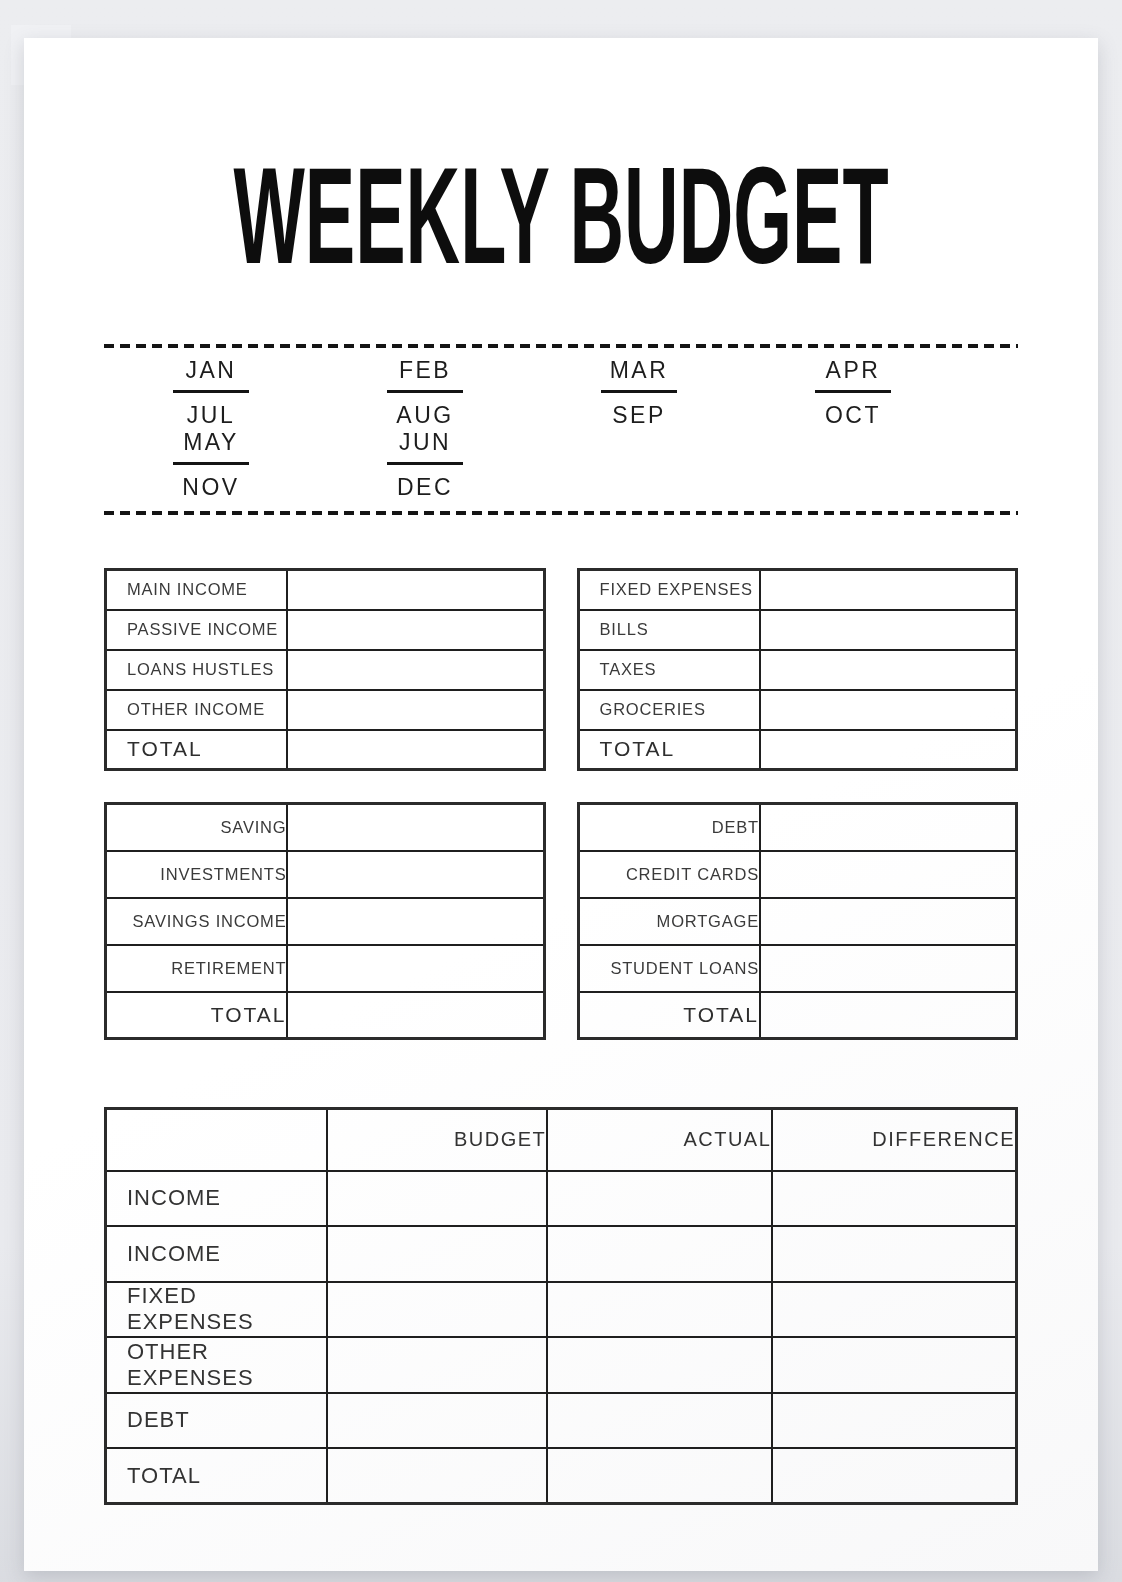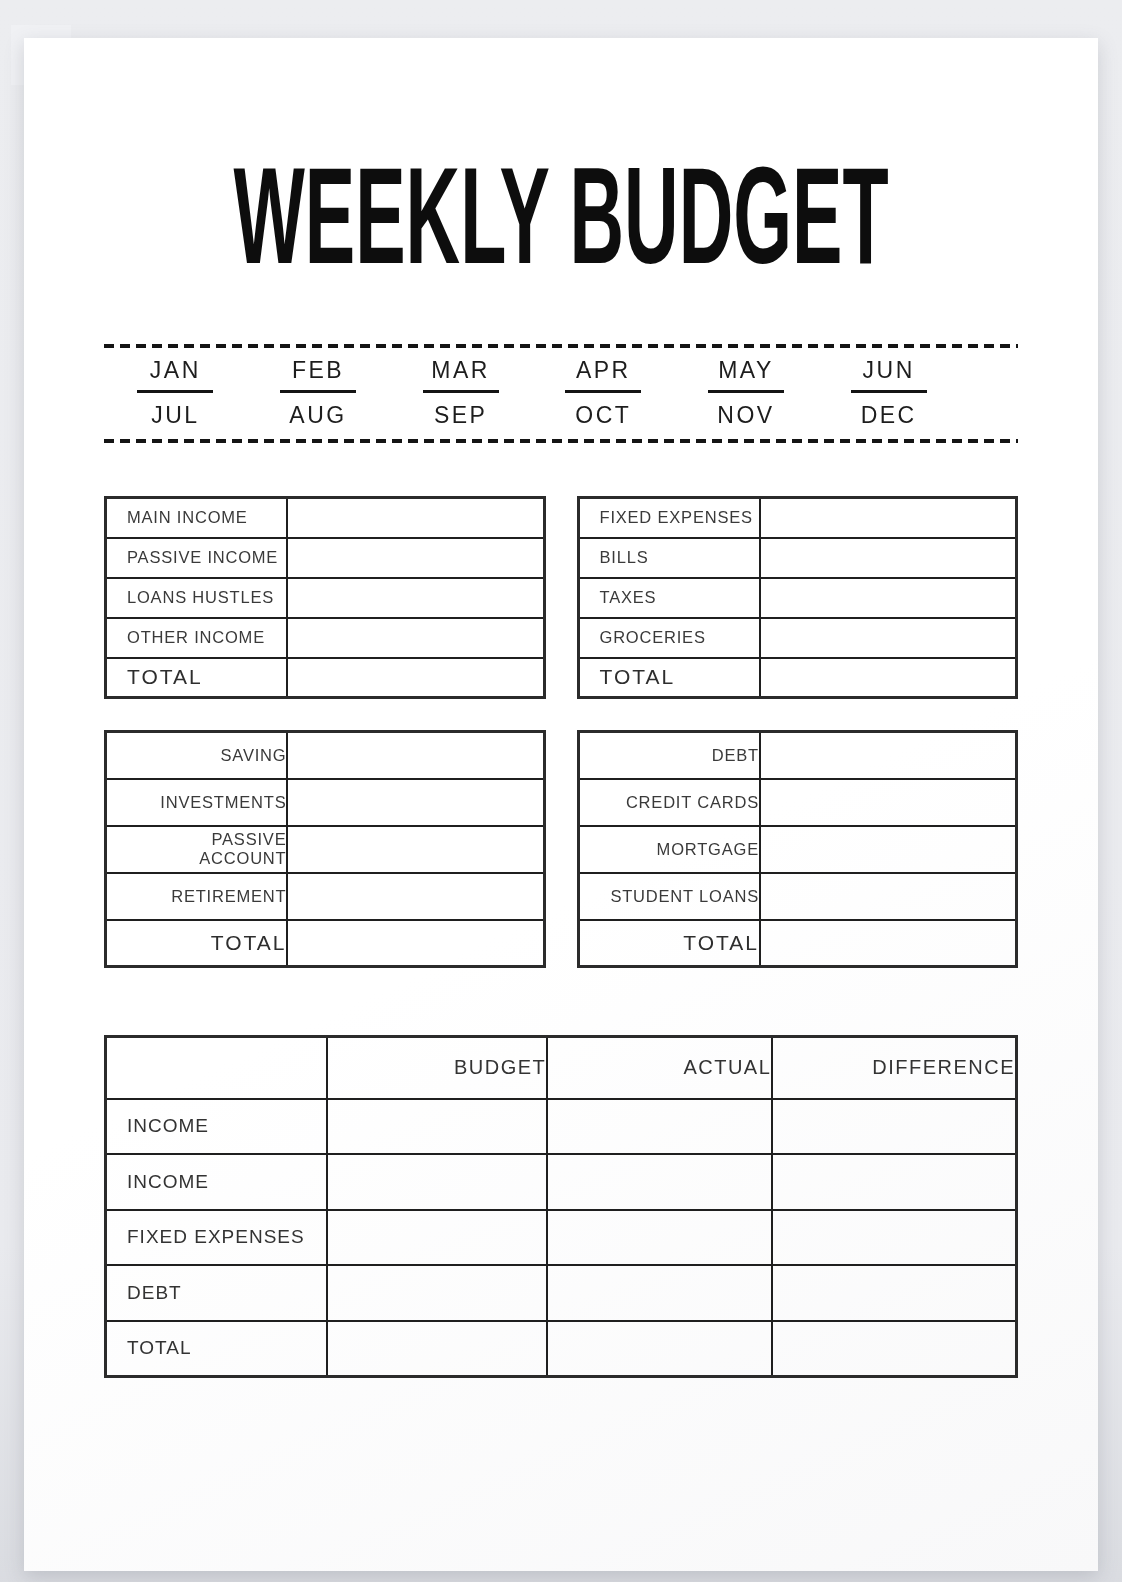--- a/index.html
+++ b/index.html
@@ -55,21 +55,21 @@
   }
 
   
   .months-block { margin-top: 66px; }
   .dash {
     height: 4px;
     background: repeating-linear-gradient(90deg, #141414 0 10px, transparent 10px 16px);
   }
   .months-rows {
     display: grid;
-    grid-template-columns: repeat(6, 1fr);
+    grid-template-columns: repeat(4, 1fr);
     width: calc(100% - 58px);
     padding: 9px 0 10px 0;
   }
   .month-col { text-align: center; }
   .month-label {
     display: block;
     font-size: 23px;
     letter-spacing: 2.5px;
     color: #1d1d1d;
     font-weight: 400;
@@ -122,21 +122,21 @@
     height: 62px;
     font-weight: 400;
     font-size: 20px;
     letter-spacing: 1.5px;
     color: #333333;
     text-align: right;
   }
   .summary-table tbody td { height: 55.5px; }
   .summary-table tbody td.lbl {
     padding-left: 20px;
-    font-size: 19px;
+    font-size: 22px;
     letter-spacing: 1px;
     color: #333333;
   }
 </style>
 </head>
 <body>
 
 <div class="paper">
   <div class="content">
 
@@ -237,21 +237,21 @@
         <tbody>
           <tr>
             <td class="lbl">SAVING</td>
             <td></td>
           </tr>
           <tr>
             <td class="lbl">INVESTMENTS</td>
             <td></td>
           </tr>
           <tr>
-            <td class="lbl">PASSIVE ACCOUNT</td>
+            <td class="lbl">SAVINGS INCOME</td>
             <td></td>
           </tr>
           <tr>
             <td class="lbl">RETIREMENT</td>
             <td></td>
           </tr>
           <tr class="total-row">
             <td class="lbl">TOTAL</td>
             <td></td>
           </tr>
@@ -314,20 +314,26 @@
             <td></td>
             <td></td>
           </tr>
           <tr>
             <td class="lbl">FIXED EXPENSES</td>
             <td></td>
             <td></td>
             <td></td>
           </tr>
           <tr>
+            <td class="lbl">OTHER EXPENSES</td>
+            <td></td>
+            <td></td>
+            <td></td>
+          </tr>
+          <tr>
             <td class="lbl">DEBT</td>
             <td></td>
             <td></td>
             <td></td>
           </tr>
           <tr>
             <td class="lbl">TOTAL</td>
             <td></td>
             <td></td>
             <td></td>

